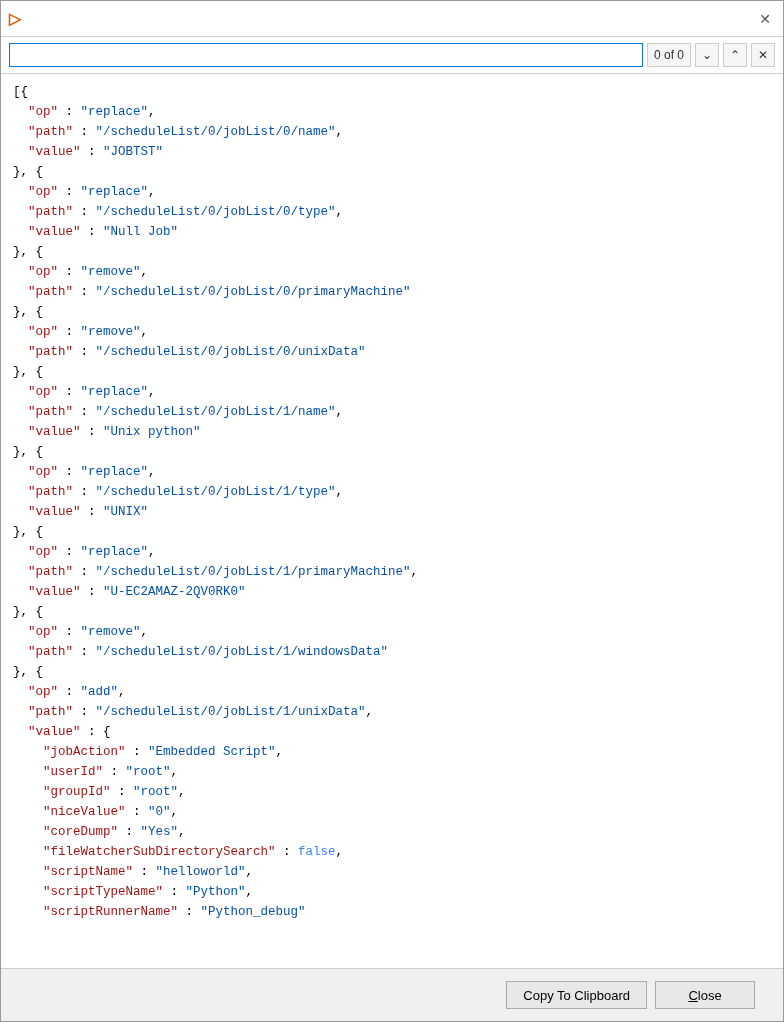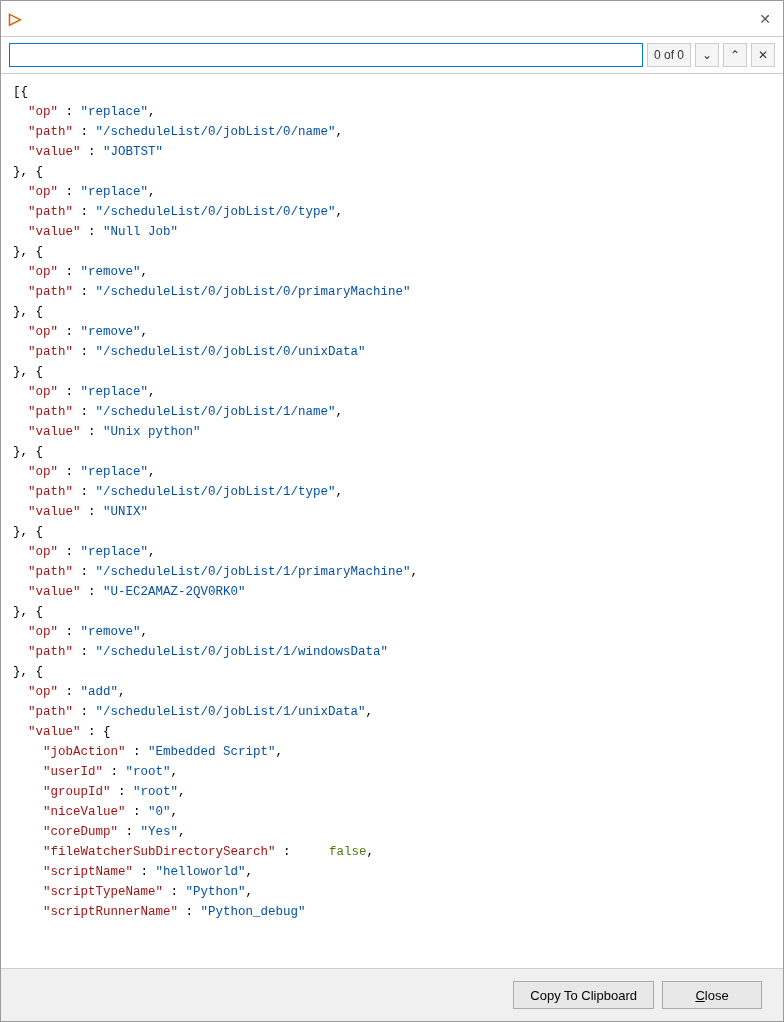--- a/index.html
+++ b/index.html
@@ -132,31 +132,30 @@
 
     .json-key {
       color: #a31515;
     }
 
     .json-string {
       color: #0451a5;
     }
 
     .json-bool {
-      color: #4d7c0f;
-      margin-left: 31px;
+      color: #3b82f6;
     }
 
     .json-punct {
       color: #000;
     }
 
     .footer {
       border-top: 1px solid #ccc;
-      padding: 12px 21px;
+      padding: 12px 28px;
       display: flex;
       justify-content: flex-end;
       gap: 8px;
       background: #f0f0f0;
     }
 
     .footer-btn {
       min-width: 100px;
       height: 28px;
       padding: 0 16px;

